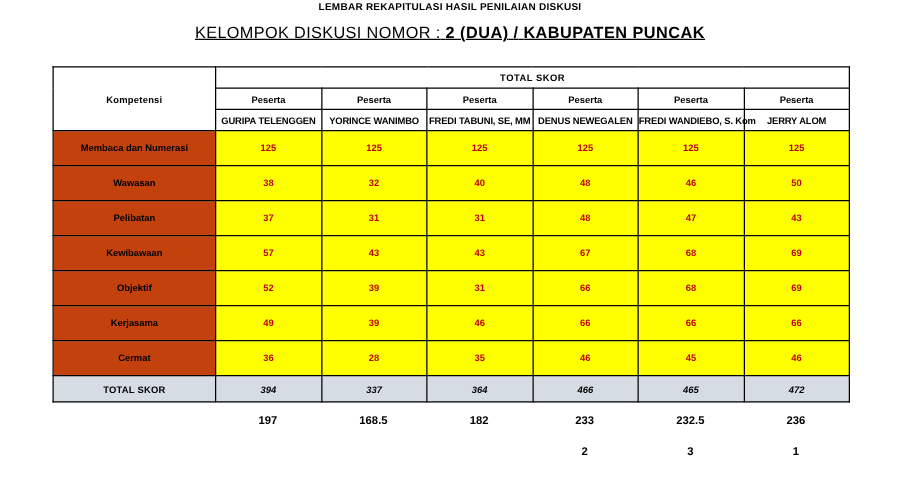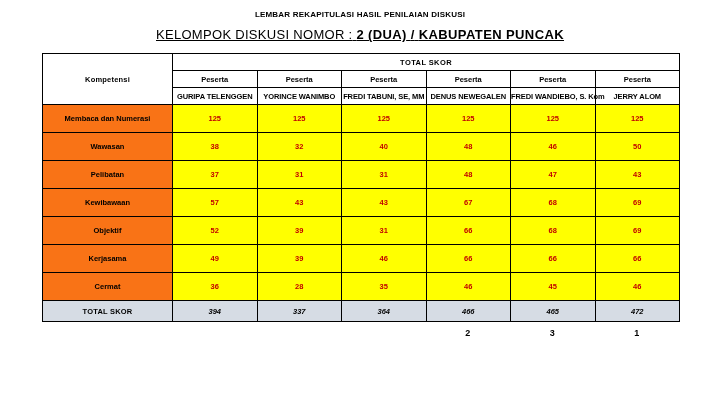--- a/index.html
+++ b/index.html
@@ -11,21 +11,20 @@
     width: 720px;
     height: 401px;
     font-family: "Liberation Sans", sans-serif;
     color: #000000;
     overflow: hidden;
     position: relative;
   }
 
   .title-block {
     text-align: center;
-    padding-top: 9px;
   }
   .title-main {
     font-size: 8px;
     font-weight: bold;
     letter-spacing: .2px;
     line-height: 12px;
   }
   .title-sub {
     font-size: 13px;
     font-weight: normal;
@@ -84,21 +83,21 @@
     font-weight: bold;
     letter-spacing: -.1px;
     white-space: nowrap;
     margin-top: 13px;
   }
 
   .row-label {
     height: 27px;
     font-size: 7.5px;
     font-weight: bold;
-    background: #f97316;
+    background: #c2410c;
   }
   .score-cell {
     height: 27px;
     background: #ffff00;
     color: #c00000;
     font-weight: bold;
     font-size: 7.5px;
   }
 
   .total-label {
@@ -267,20 +266,29 @@
     <colgroup>
       <col class="col-komp">
         <col class="col-p">
         <col class="col-p">
         <col class="col-p">
       <col class="col-p">
         <col class="col-p">
         <col class="col-p">
     </colgroup>
     <tbody>
+      <tr class="avg-row">
+        <td></td>
+        <td>197</td>
+        <td>168.5</td>
+        <td>182</td>
+        <td>233</td>
+        <td>232.5</td>
+        <td>236</td>
+      </tr>
       <tr class="rank-row">
         <td></td>
         <td></td>
         <td></td>
         <td></td>
         <td>2</td>
         <td>3</td>
         <td>1</td>
       </tr>
     </tbody>

